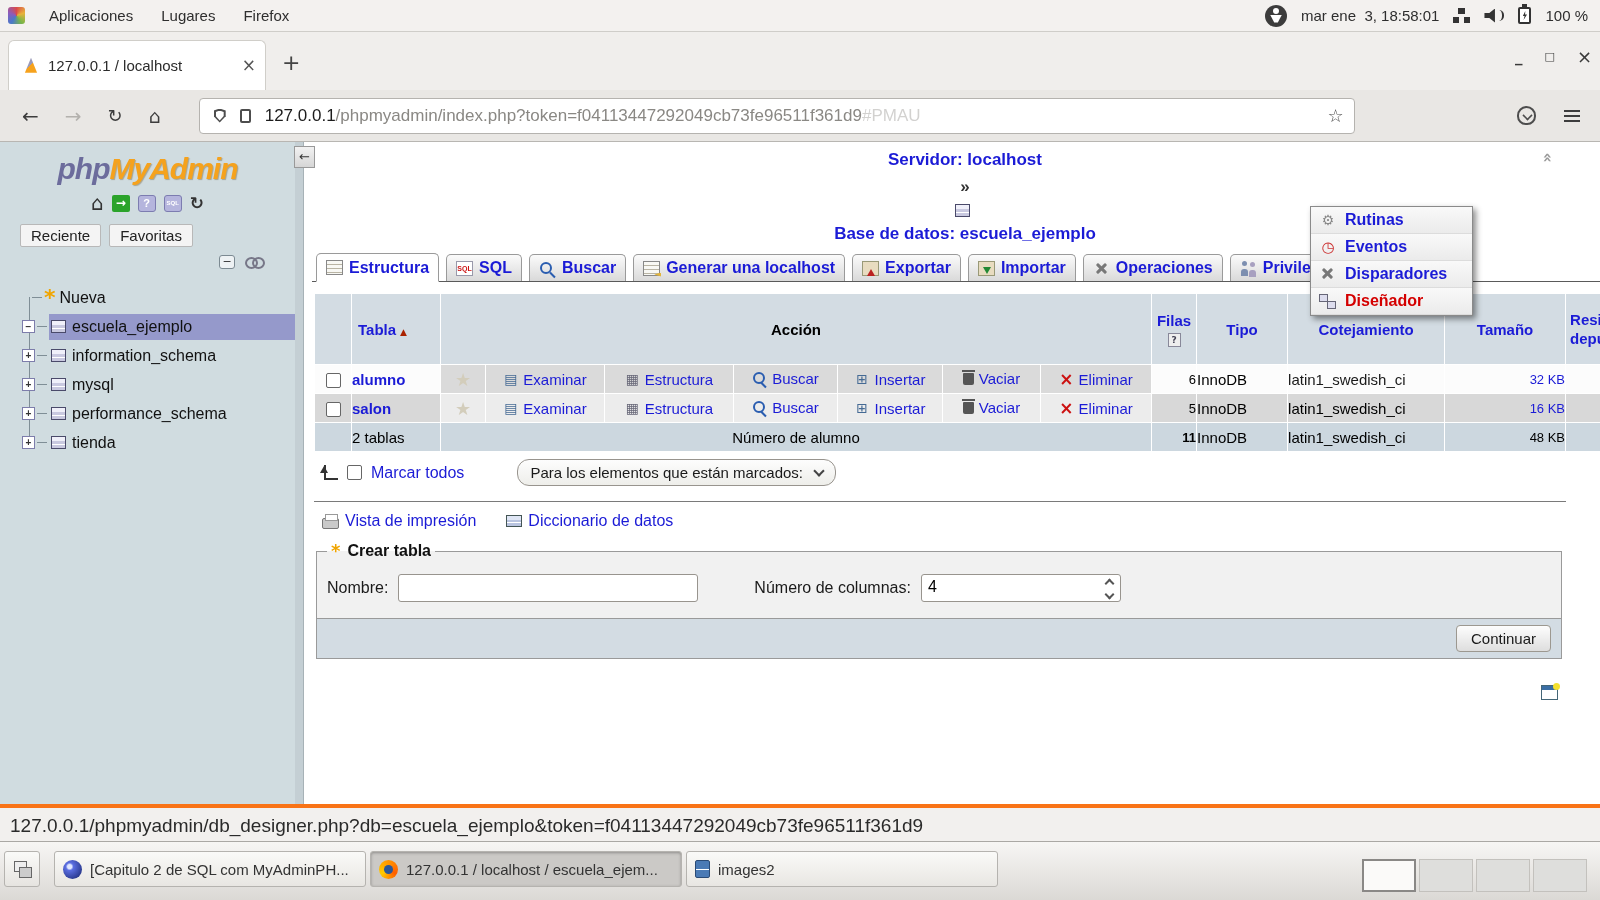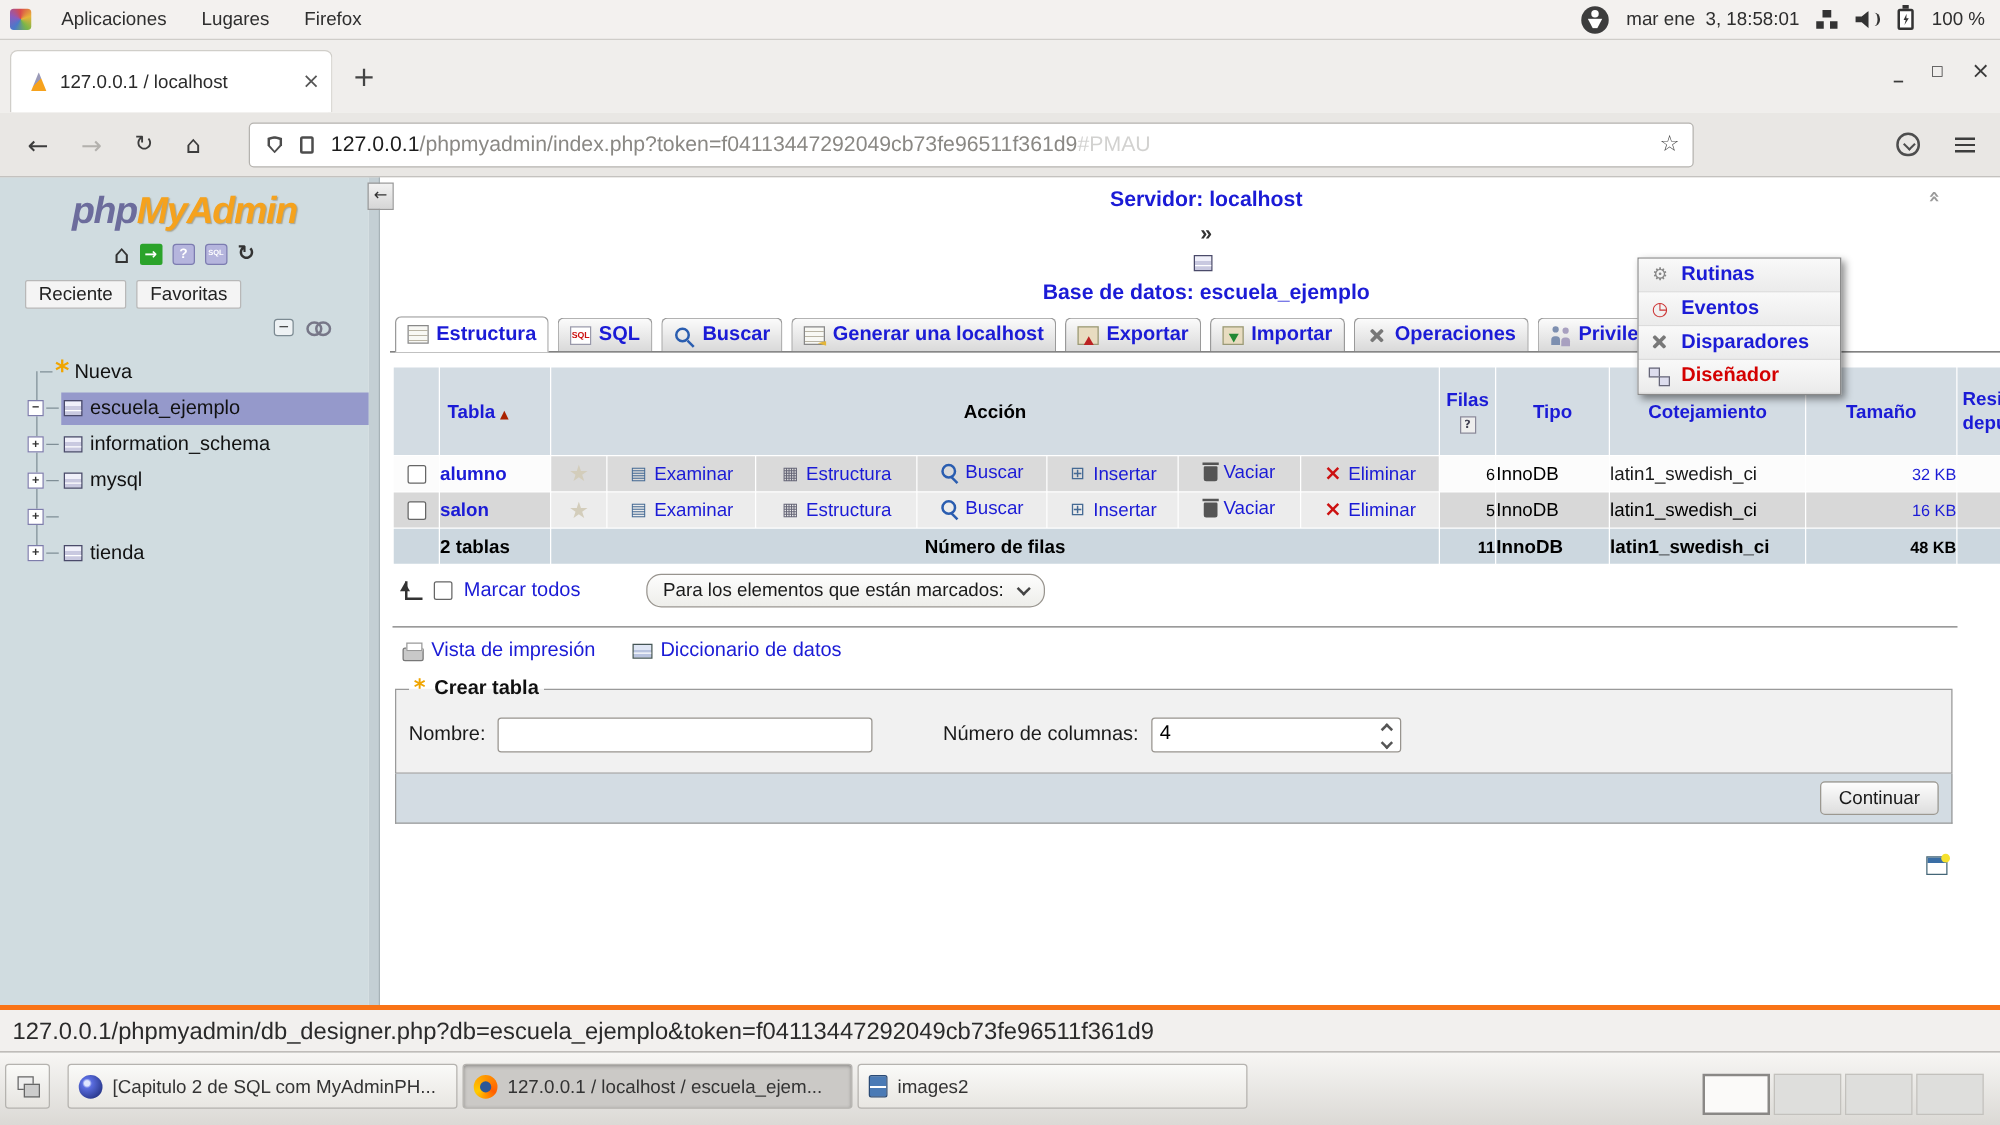--- a/index.html
+++ b/index.html
@@ -157,21 +157,21 @@
   .dbt thead th.blackh{color:#000;}
   .dbt thead th.tablah{text-align:left;padding-left:6px;}
   .sortasc{color:#aa2200;font-size:9px;margin-left:4px;}
   .qdoc{display:inline-block;width:13px;height:14px;border:1px solid #889;background:#eee;font-size:9px;line-height:12px;
     color:#445;margin-top:3px;}
   .ovh-inner{width:78px;white-space:normal;line-height:19px;text-align:left;padding-left:4px;}
   .r0 td{background:#fcfcfc;height:28px;}
   .r1 td{background:#d8d8d8;height:28px;}
   .r0 td.ac{background:#dadada;}
   .r1 td.ac{background:#ececec;}
-  .sumrow td{background:#ccd7df;font-weight:bold;height:28px;color:#000;}
+  .sumrow td{background:#ccd7df;font-weight:normal;height:28px;color:#000;}
   .cell-check{text-align:center;}
   .cb{display:inline-block;width:15px;height:15px;border:1px solid #666;background:#fff;border-radius:2px;vertical-align:middle;}
   .tname{font-weight:bold;padding-left:6px;}
   .ac{text-align:center;}
   .aclink{display:inline-flex;align-items:center;gap:5px;color:#1b1bd6;text-decoration:none;}
   .ai{display:inline-block;width:15px;height:15px;position:relative;flex:none;}
   .ai-browse{color:#456a94;font-size:14px;line-height:15px;}
   .ai-structure{color:#667;font-size:14px;line-height:15px;}
   .ai-insert{color:#456a94;font-size:14px;line-height:15px;}
   .trash{width:11px;height:12px;background:#555;border-radius:1px 1px 2px 2px;position:relative;margin-top:2px;}
@@ -345,20 +345,24 @@
       <span class="expander">+</span>
       <span class="stub"></span>
       <span class="treelabel-wrap">
           <span class="dbico"></span>
           <span>mysql</span>
         </span>
     </div>
     <div class="trow-item">
       <span class="expander">+</span>
       <span class="stub"></span>
+      <span class="treelabel-wrap">
+          <span class="dbico"></span>
+          <span>performance_schema</span>
+        </span>
     </div>
     <div class="trow-item">
       <span class="expander">+</span>
       <span class="stub"></span>
       <span class="treelabel-wrap">
           <span class="dbico"></span>
           <span>tienda</span>
         </span>
     </div>
   </div>
@@ -512,21 +516,21 @@
             </a></td>
         <td class="numcell">5</td>
         <td class="engcell">InnoDB</td>
         <td class="collcell">latin1_swedish_ci</td>
         <td class="sizecell">16 KB</td>
         <td></td>
       </tr>
       <tr class="sumrow">
         <td></td>
         <td class="sumlabel">2 tablas</td>
-        <td class="sumcenter" colspan="7">Número de filas</td>
+        <td class="sumcenter" colspan="7">Número de alumno</td>
         <td class="numcell">11</td>
         <td class="engcell">InnoDB</td>
         <td class="collcell">latin1_swedish_ci</td>
         <td class="sizecell">48 KB</td>
         <td></td>
       </tr>
     </tbody>
   </table>
 
   <div class="checkall">

